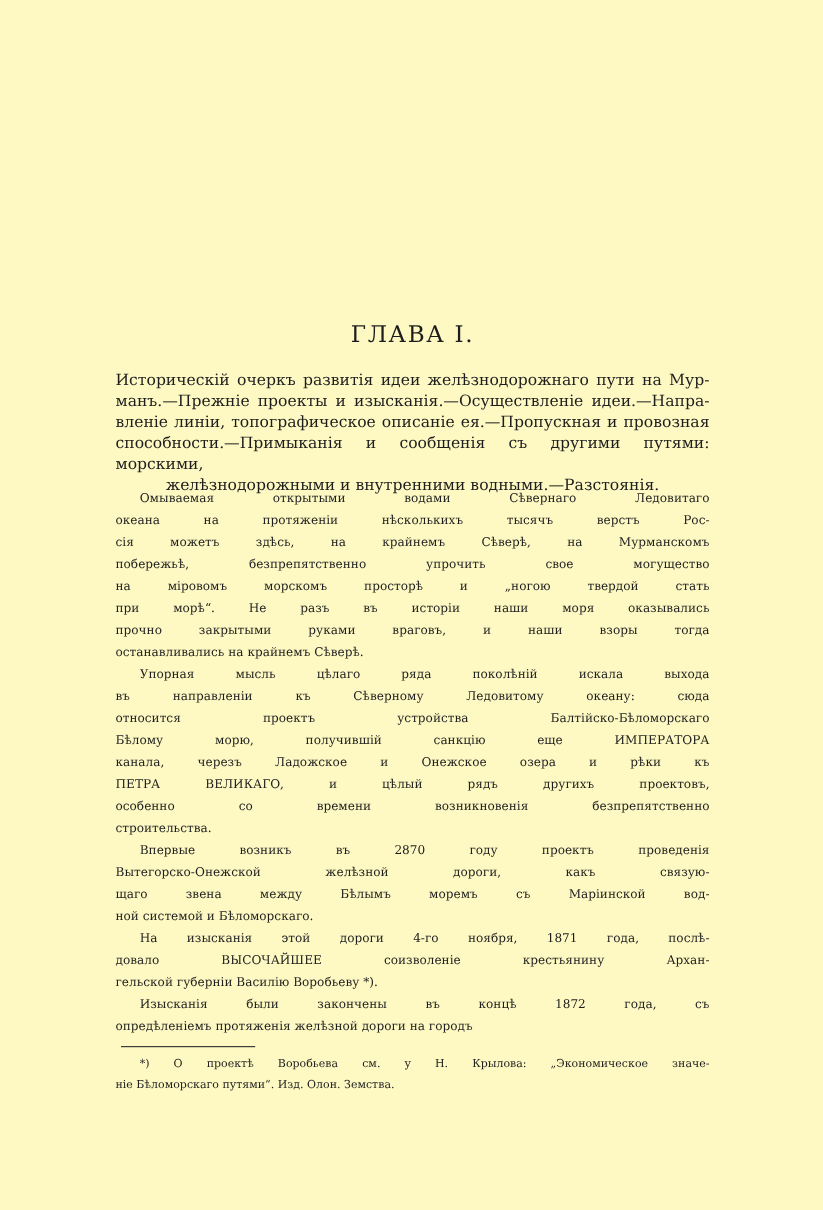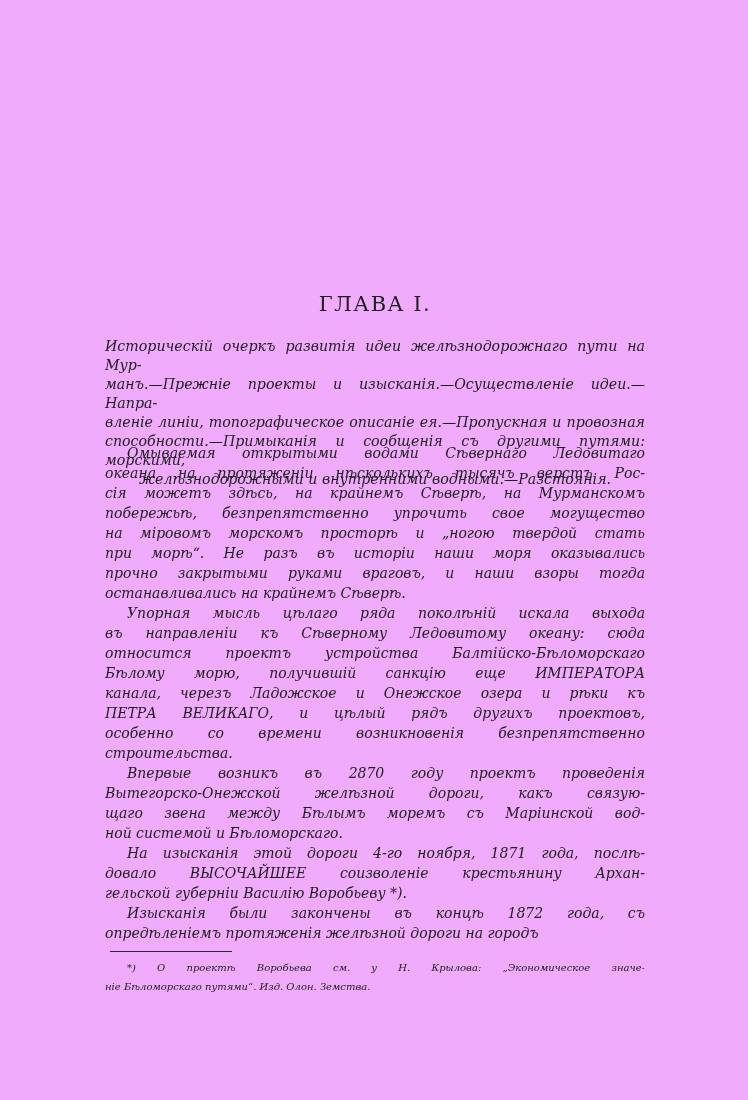--- a/index.html
+++ b/index.html
@@ -4,21 +4,21 @@
 <style>
   html, body {
     margin: 0;
     padding: 0;
     background: #ffffff;
   }
   .page {
     position: relative;
     width: 748px;
     height: 1100px;
-    background: #f0abfc;
+    background: #fef9c3;
     overflow: hidden;
     font-family: "DejaVu Serif", "Liberation Serif", serif;
     color: #1d1d1d;
   }
   .column {
     position: absolute;
     left: 105px;
     width: 540px;
   }
   .chapter-title {
@@ -29,26 +29,25 @@
     letter-spacing: 1.5px;
     text-align: center;
   }
   .summary {
     top: 337px;
     font-size: 14.2px;
     line-height: 19px;
   }
   .bodytext {
     top: 443px;
-    font-size: 14px;
+    font-size: 11px;
     line-height: 20px;
   }
   .line {
     white-space: normal;
-    font-style: italic;
   }
   .jl {
     text-align: justify;
     text-align-last: justify;
   }
   .left {
     text-align: right;
     text-align-last: left;
   }
   .center {

